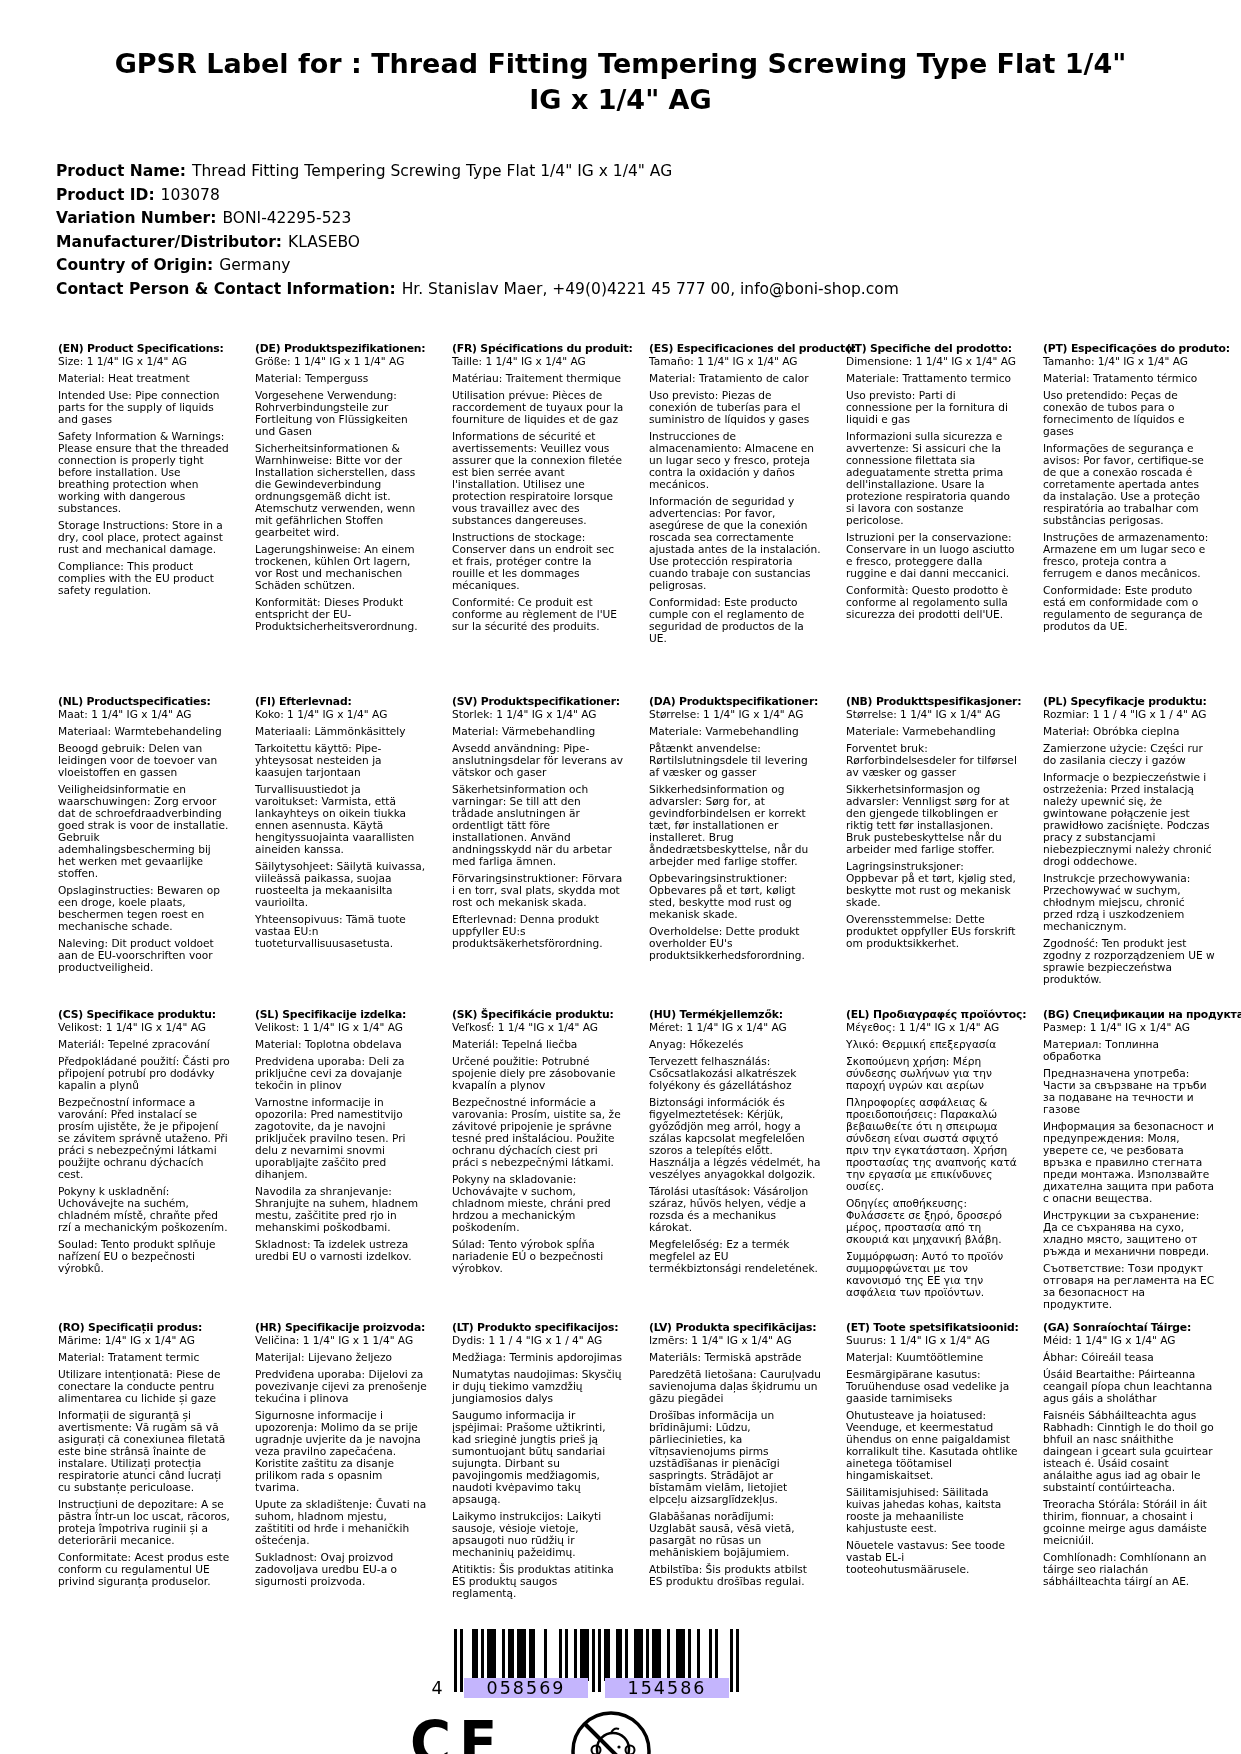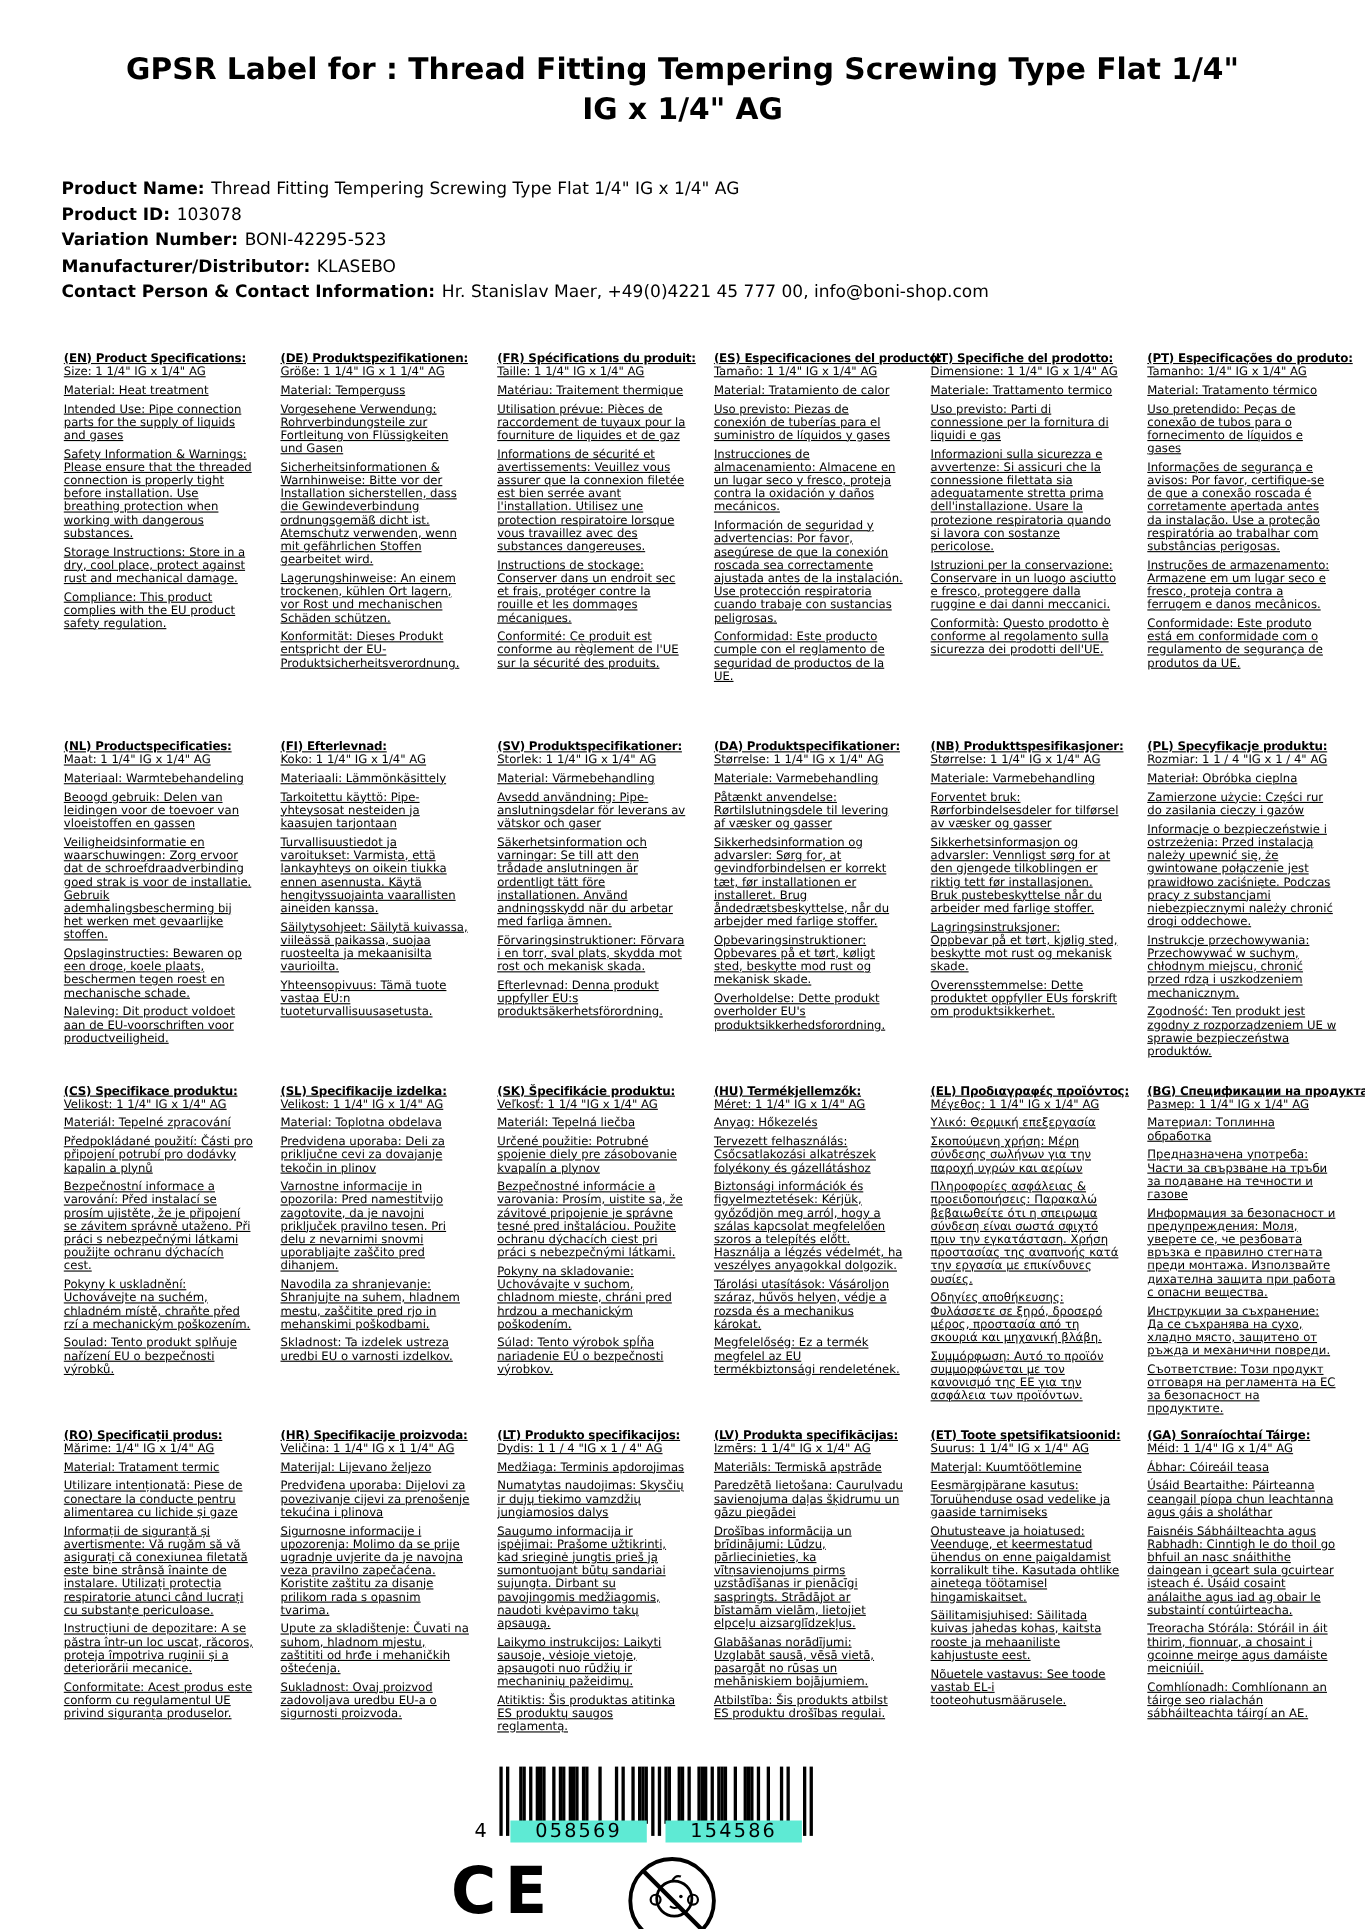--- a/index.html
+++ b/index.html
@@ -14,33 +14,33 @@
   
   .pinfo{margin:44px 0 12px 56px;font-size:15.5px;line-height:1.32;}
   .pinfo .row{margin:0 0 3px 0;}
   .pinfo .lbl{font-weight:bold;}
   .pinfo .val{font-weight:normal;margin-left:6px;}
 
   
   .grid{display:grid;grid-template-columns:repeat(6,172px);column-gap:25px;
         grid-template-rows:353px 313px 313px auto;
         margin:44px 0 0 58px;}
-  .blk{font-size:10.6px;line-height:12px;overflow:visible;text-decoration:underline;}
+  .blk{font-size:10.6px;line-height:12px;overflow:visible;}
   .blk .hd{font-size:10.8px;font-weight:bold;white-space:nowrap;letter-spacing:-0.2px;}
   .blk p{margin:5px 0 0 0;}
   .blk p.size{margin-top:0;}
 
   
   .footer{margin:30px 0 0 392px;}
   .barcode{position:relative;width:285px;margin-left:62px;}
   .bars{display:flex;align-items:flex-start;height:64px;}
   .m{width:3px;height:52px;}
   .m.b{background:#000;}
   .m.g{height:63px;}
-  .bc-num{position:absolute;top:49px;font-size:17.5px;background:#5eead4;
+  .bc-num{position:absolute;top:49px;font-size:17.5px;background:#c4b5fd;
           text-align:center;letter-spacing:2px;}
   .bc-first{left:-26px;width:20px;background:transparent;}
   .bc-left{left:10px;width:124px;}
   .bc-right{left:151px;width:124px;}
 
   
   .symbols{display:flex;align-items:flex-start;gap:62px;margin:22px 0 0 18px;}
   .ce{font-size:56px;font-weight:bold;letter-spacing:8px;line-height:1;
       font-family:"DejaVu Sans",sans-serif;transform:scaleY(1.05);}
   .agewrap{margin-top:-6px;}
@@ -50,20 +50,21 @@
 
 <div class="page">
 
   <h1 class="title">GPSR Label for : Thread Fitting Tempering Screwing Type Flat 1/4" IG x 1/4" AG</h1>
 
   <section class="pinfo">
     <div class="row"><span class="lbl">Product Name:</span><span class="val">Thread Fitting Tempering Screwing Type Flat 1/4" IG x 1/4" AG</span></div>
     <div class="row"><span class="lbl">Product ID:</span><span class="val">103078</span></div>
     <div class="row"><span class="lbl">Variation Number:</span><span class="val">BONI-42295-523</span></div>
     <div class="row"><span class="lbl">Manufacturer/Distributor:</span><span class="val">KLASEBO</span></div>
+    <div class="row"><span class="lbl">Country of Origin:</span><span class="val">Germany</span></div>
     <div class="row"><span class="lbl">Contact Person &amp; Contact Information:</span><span class="val">Hr. Stanislav Maer, +49(0)4221 45 777 00, info@boni-shop.com</span></div>
   </section>
 
   <section class="grid">
       <div class="blk">
         <div class="hd">(EN) Product Specifications:</div>
         <p class="size">Size: 1 1/4" IG x 1/4" AG</p>
         <p>Material: Heat treatment</p>
         <p>Intended Use: Pipe connection parts for the supply of liquids and gases</p>
         <p>Safety Information &amp; Warnings: Please ensure that the threaded connection is properly tight before installation. Use breathing protection when working with dangerous substances.</p>

